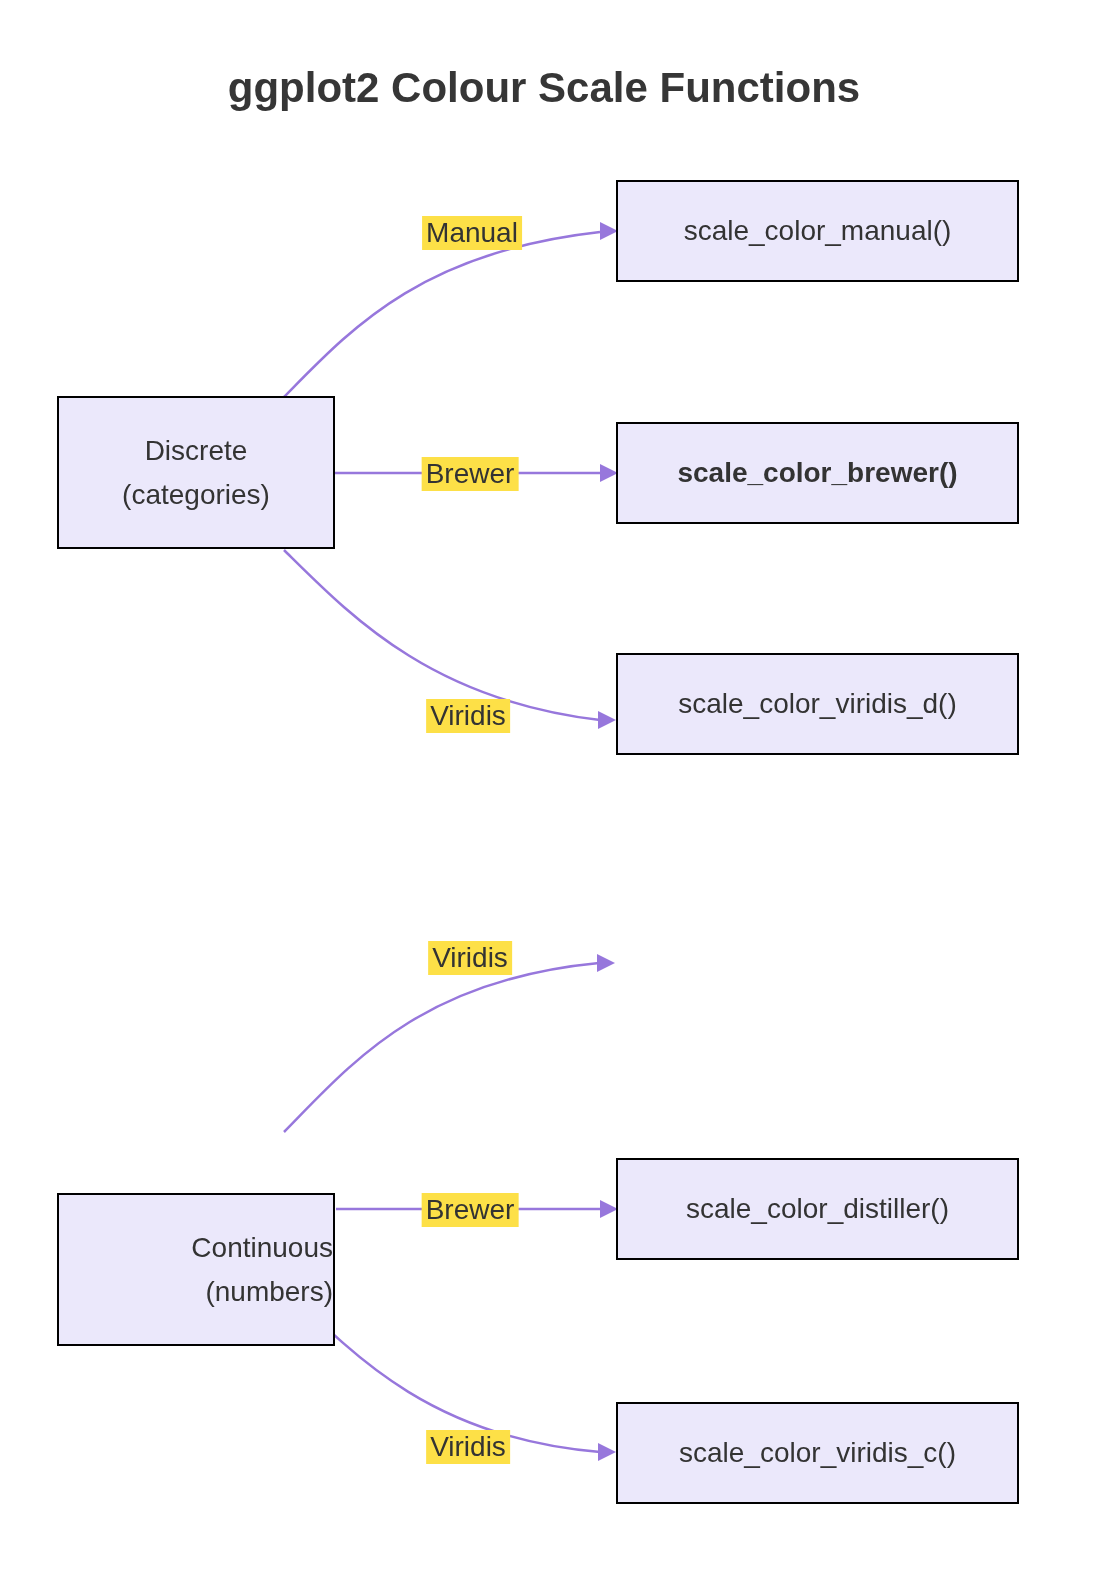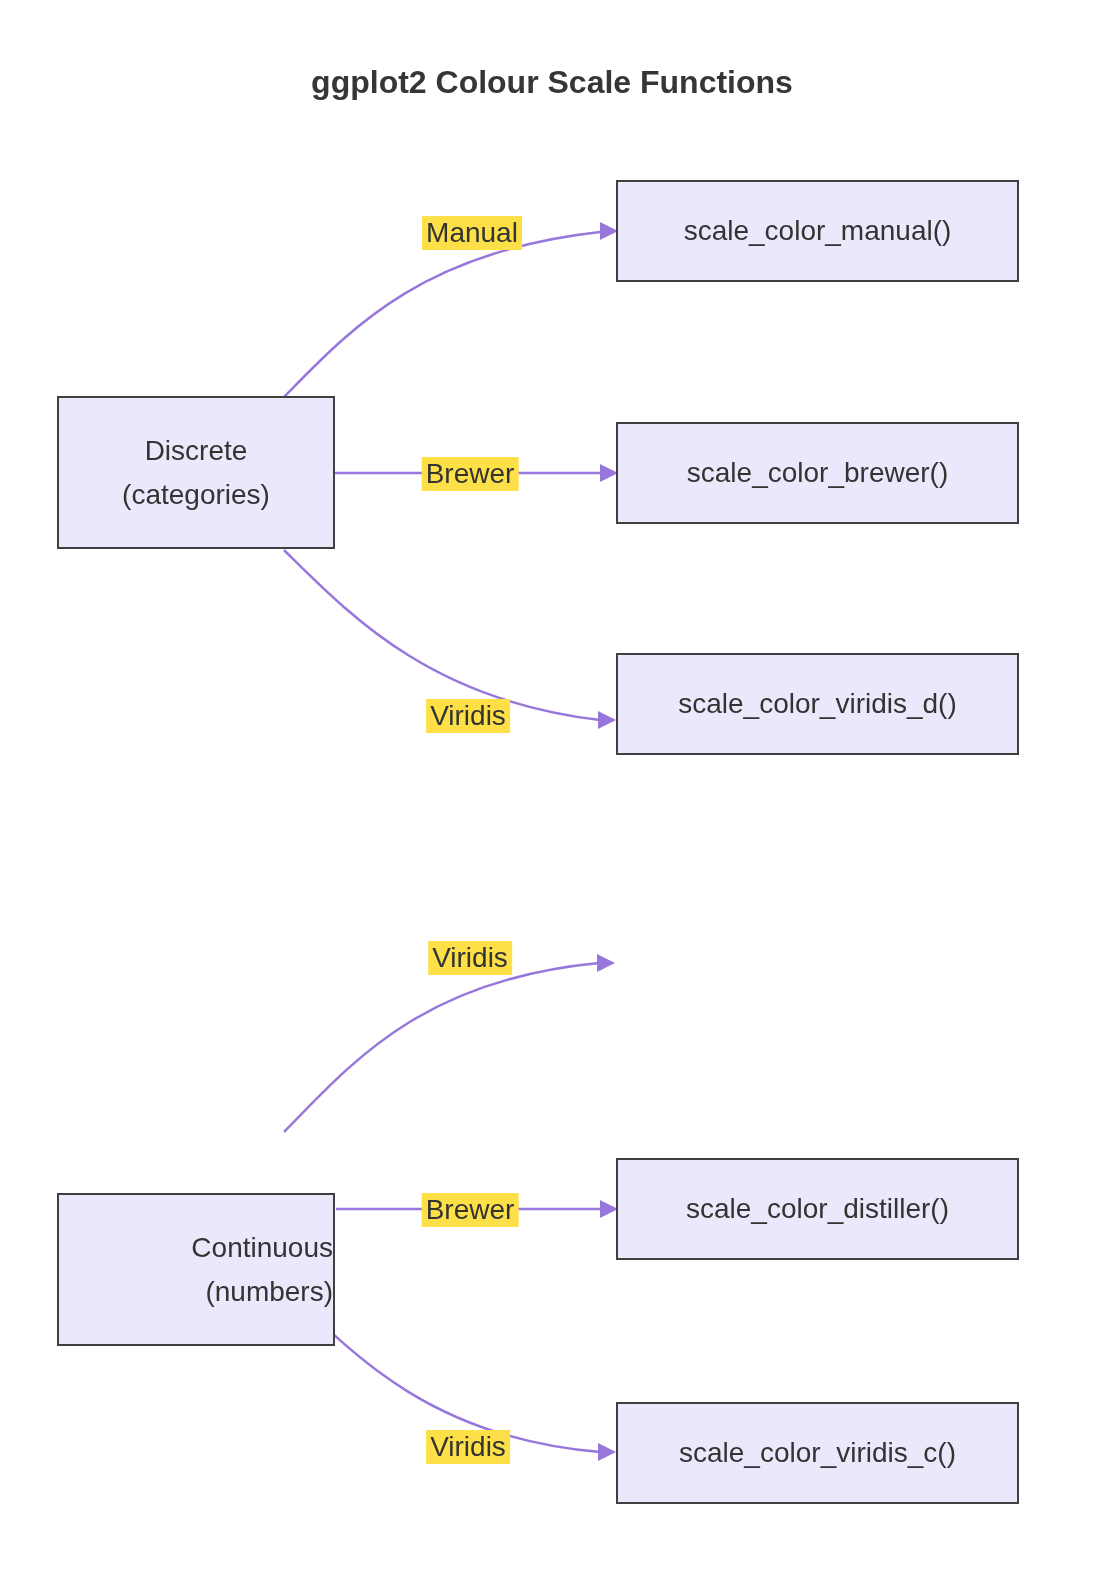--- a/index.html
+++ b/index.html
@@ -11,40 +11,40 @@
     font-family: "Liberation Sans", "DejaVu Sans", sans-serif;
     overflow: hidden;
   }
   .canvas {
     position: relative;
     width: 1104px;
     height: 1586px;
   }
   .title {
     position: absolute;
-    left: 12px;
+    left: 4px;
     top: 64px;
     width: 1080px;
     text-align: center;
-    font-size: 32px;
+    font-size: 42px;
     font-weight: 700;
     color: #363636;
     letter-spacing: 0px;
   }
   svg.edges {
     position: absolute;
     left: 0;
     top: 0;
     width: 1104px;
     height: 1586px;
   }
   .node {
     position: absolute;
     background: #EBE8FB;
-    border: 2px solid #404040;
+    border: 2px solid #000000;
     box-sizing: border-box;
     display: flex;
     flex-direction: column;
     align-items: center;
     justify-content: center;
     color: #333333;
     font-size: 28px;
     line-height: 44px;
     text-align: center;
   }
@@ -101,21 +101,21 @@
     <span>(categories)</span>
   </div>
   <div class="node source" style="top:1193px;align-items:flex-end;">
     <span>Continuous</span>
     <span>(numbers)</span>
   </div>
 
   <div class="node target" style="top:180px;">
     <span>scale_color_manual()</span>
   </div>
-  <div class="node target" style="top:422px;">
+  <div class="node target" style="top:422px;font-weight:bold;">
     <span>scale_color_brewer()</span>
   </div>
   <div class="node target" style="top:653px;">
     <span>scale_color_viridis_d()</span>
   </div>
   <div class="node target" style="top:1402px;">
     <span>scale_color_viridis_c()</span>
   </div>
   <div class="node target" style="top:1158px;">
     <span>scale_color_distiller()</span>

